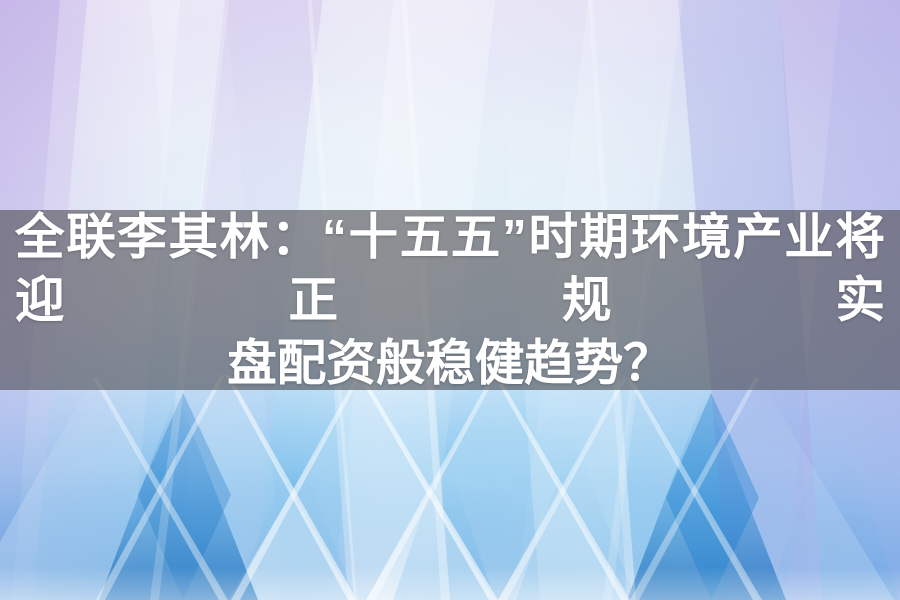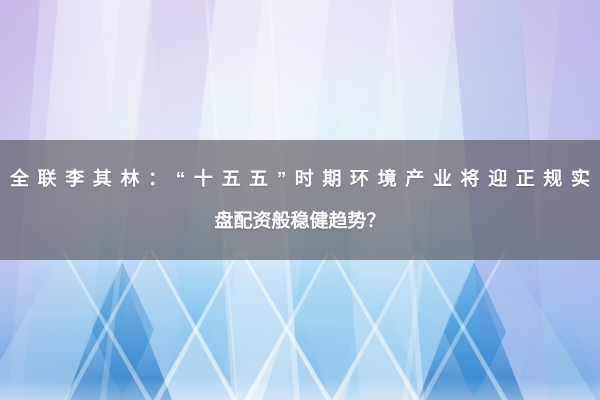--- a/index.html
+++ b/index.html
@@ -103,21 +103,21 @@
     display: flex;
     flex-direction: column;
     justify-content: center;
     box-sizing: border-box;
     padding: 0 10px;
   }
 
   .headline {
     margin: 0;
     color: #ffffff;
-    font-size: 19px;
+    font-size: 33px;
     font-weight: bold;
     line-height: 42px;
     letter-spacing: 0px;
     text-align: center;
     text-shadow: 0 1px 2px rgba(0,0,0,0.22);
     white-space: nowrap;
   }
 
   .headline .line-1 {
     display: block;

